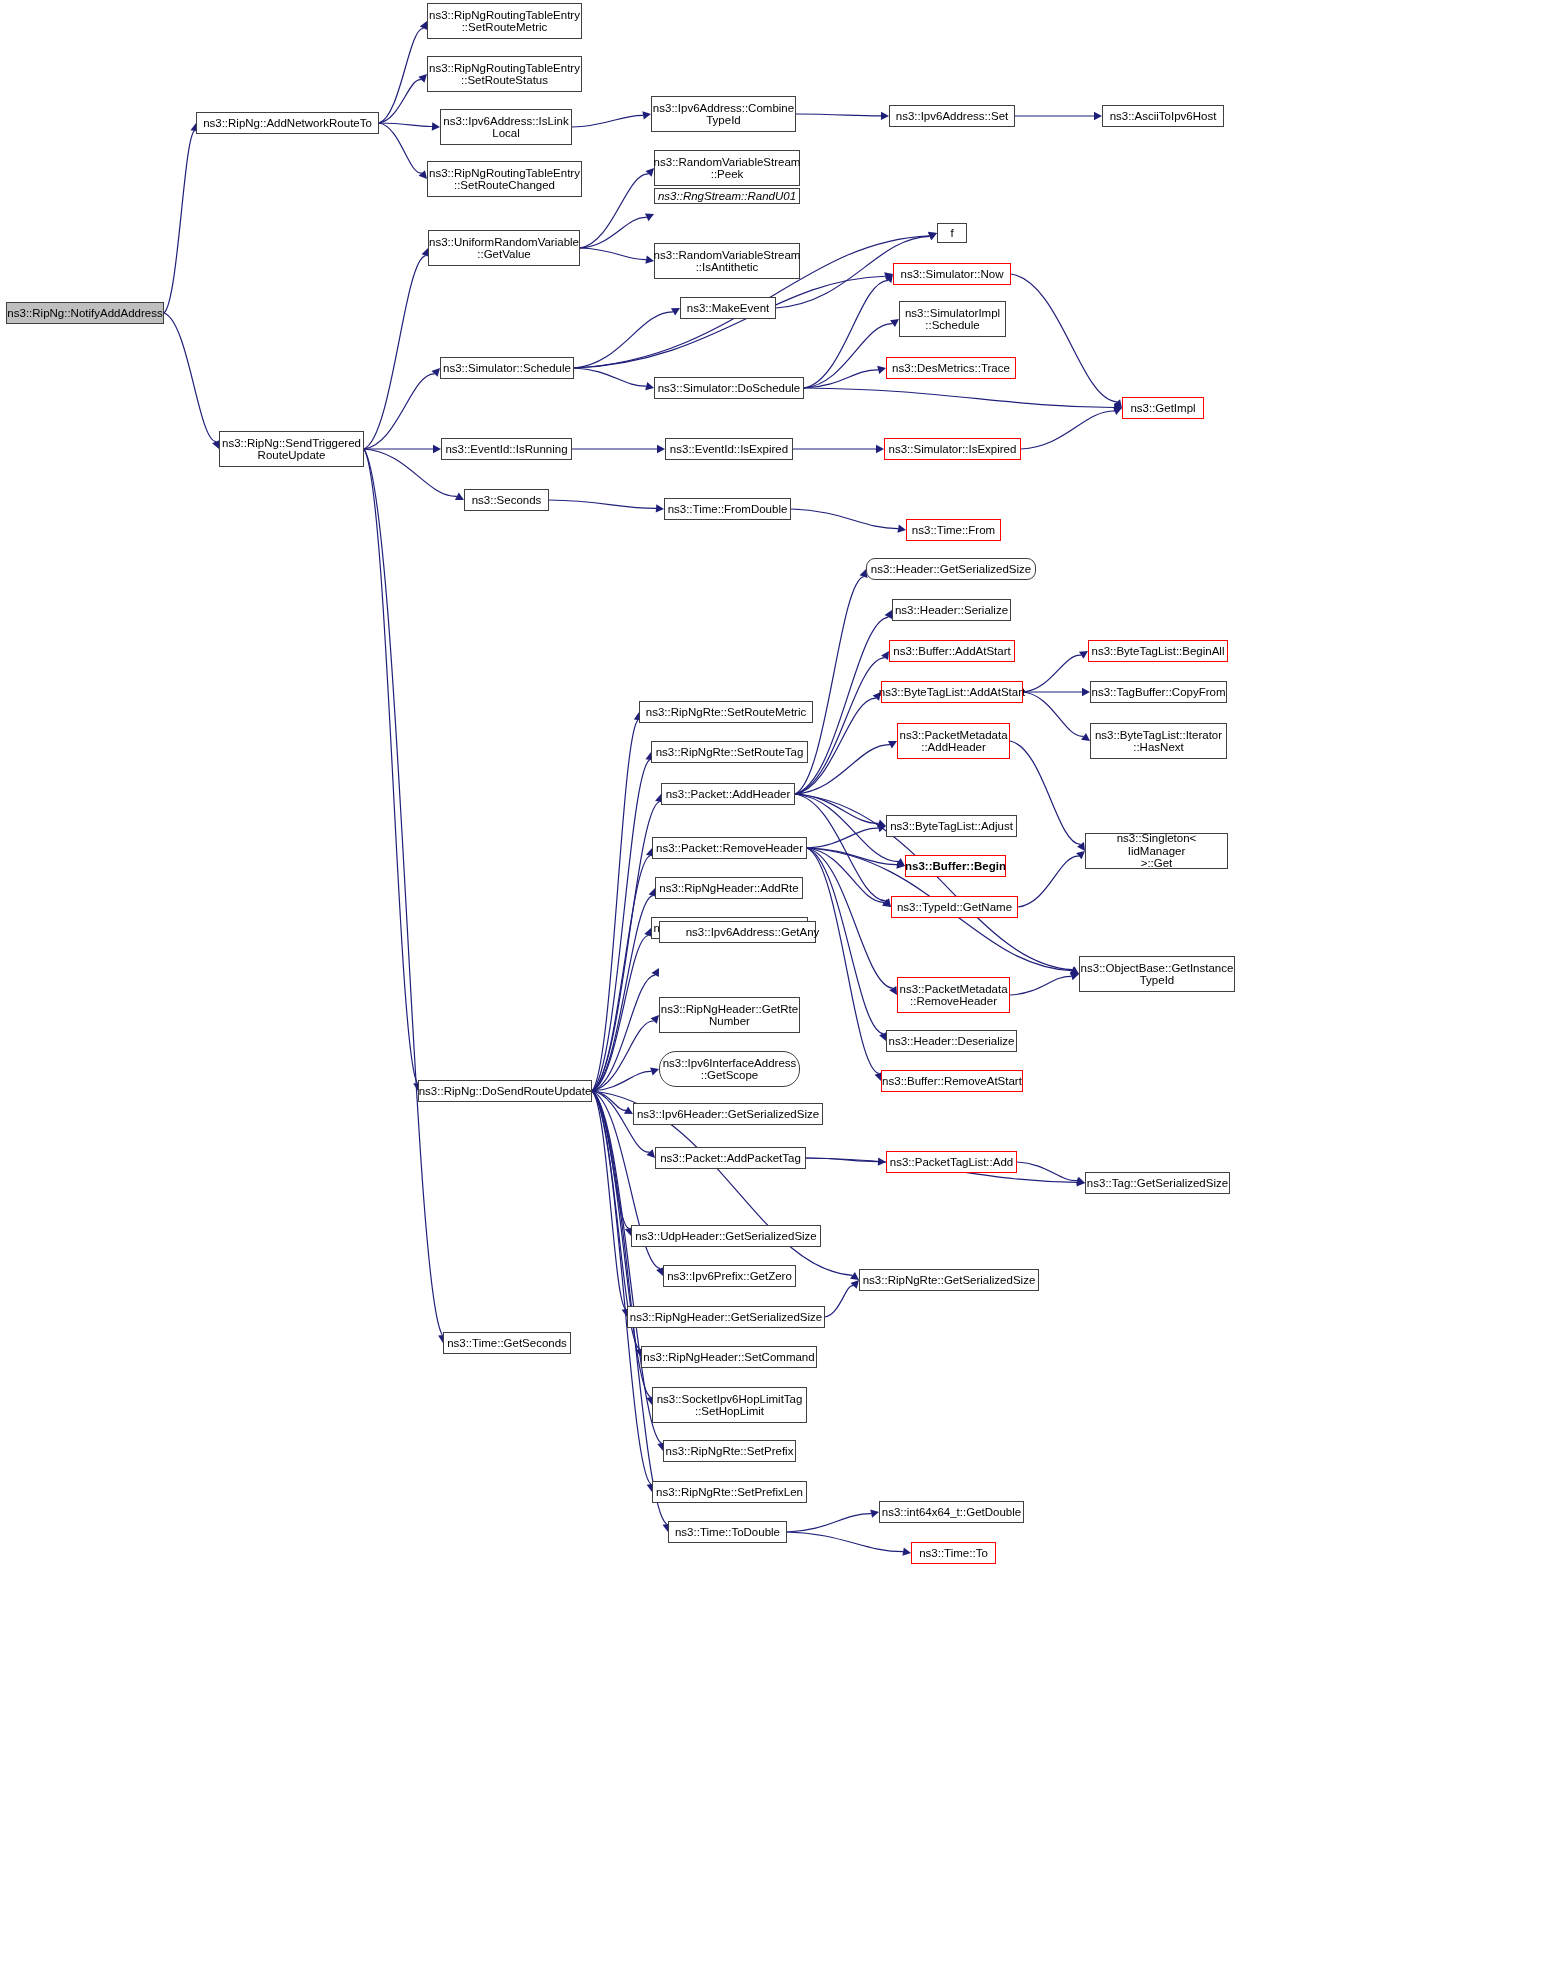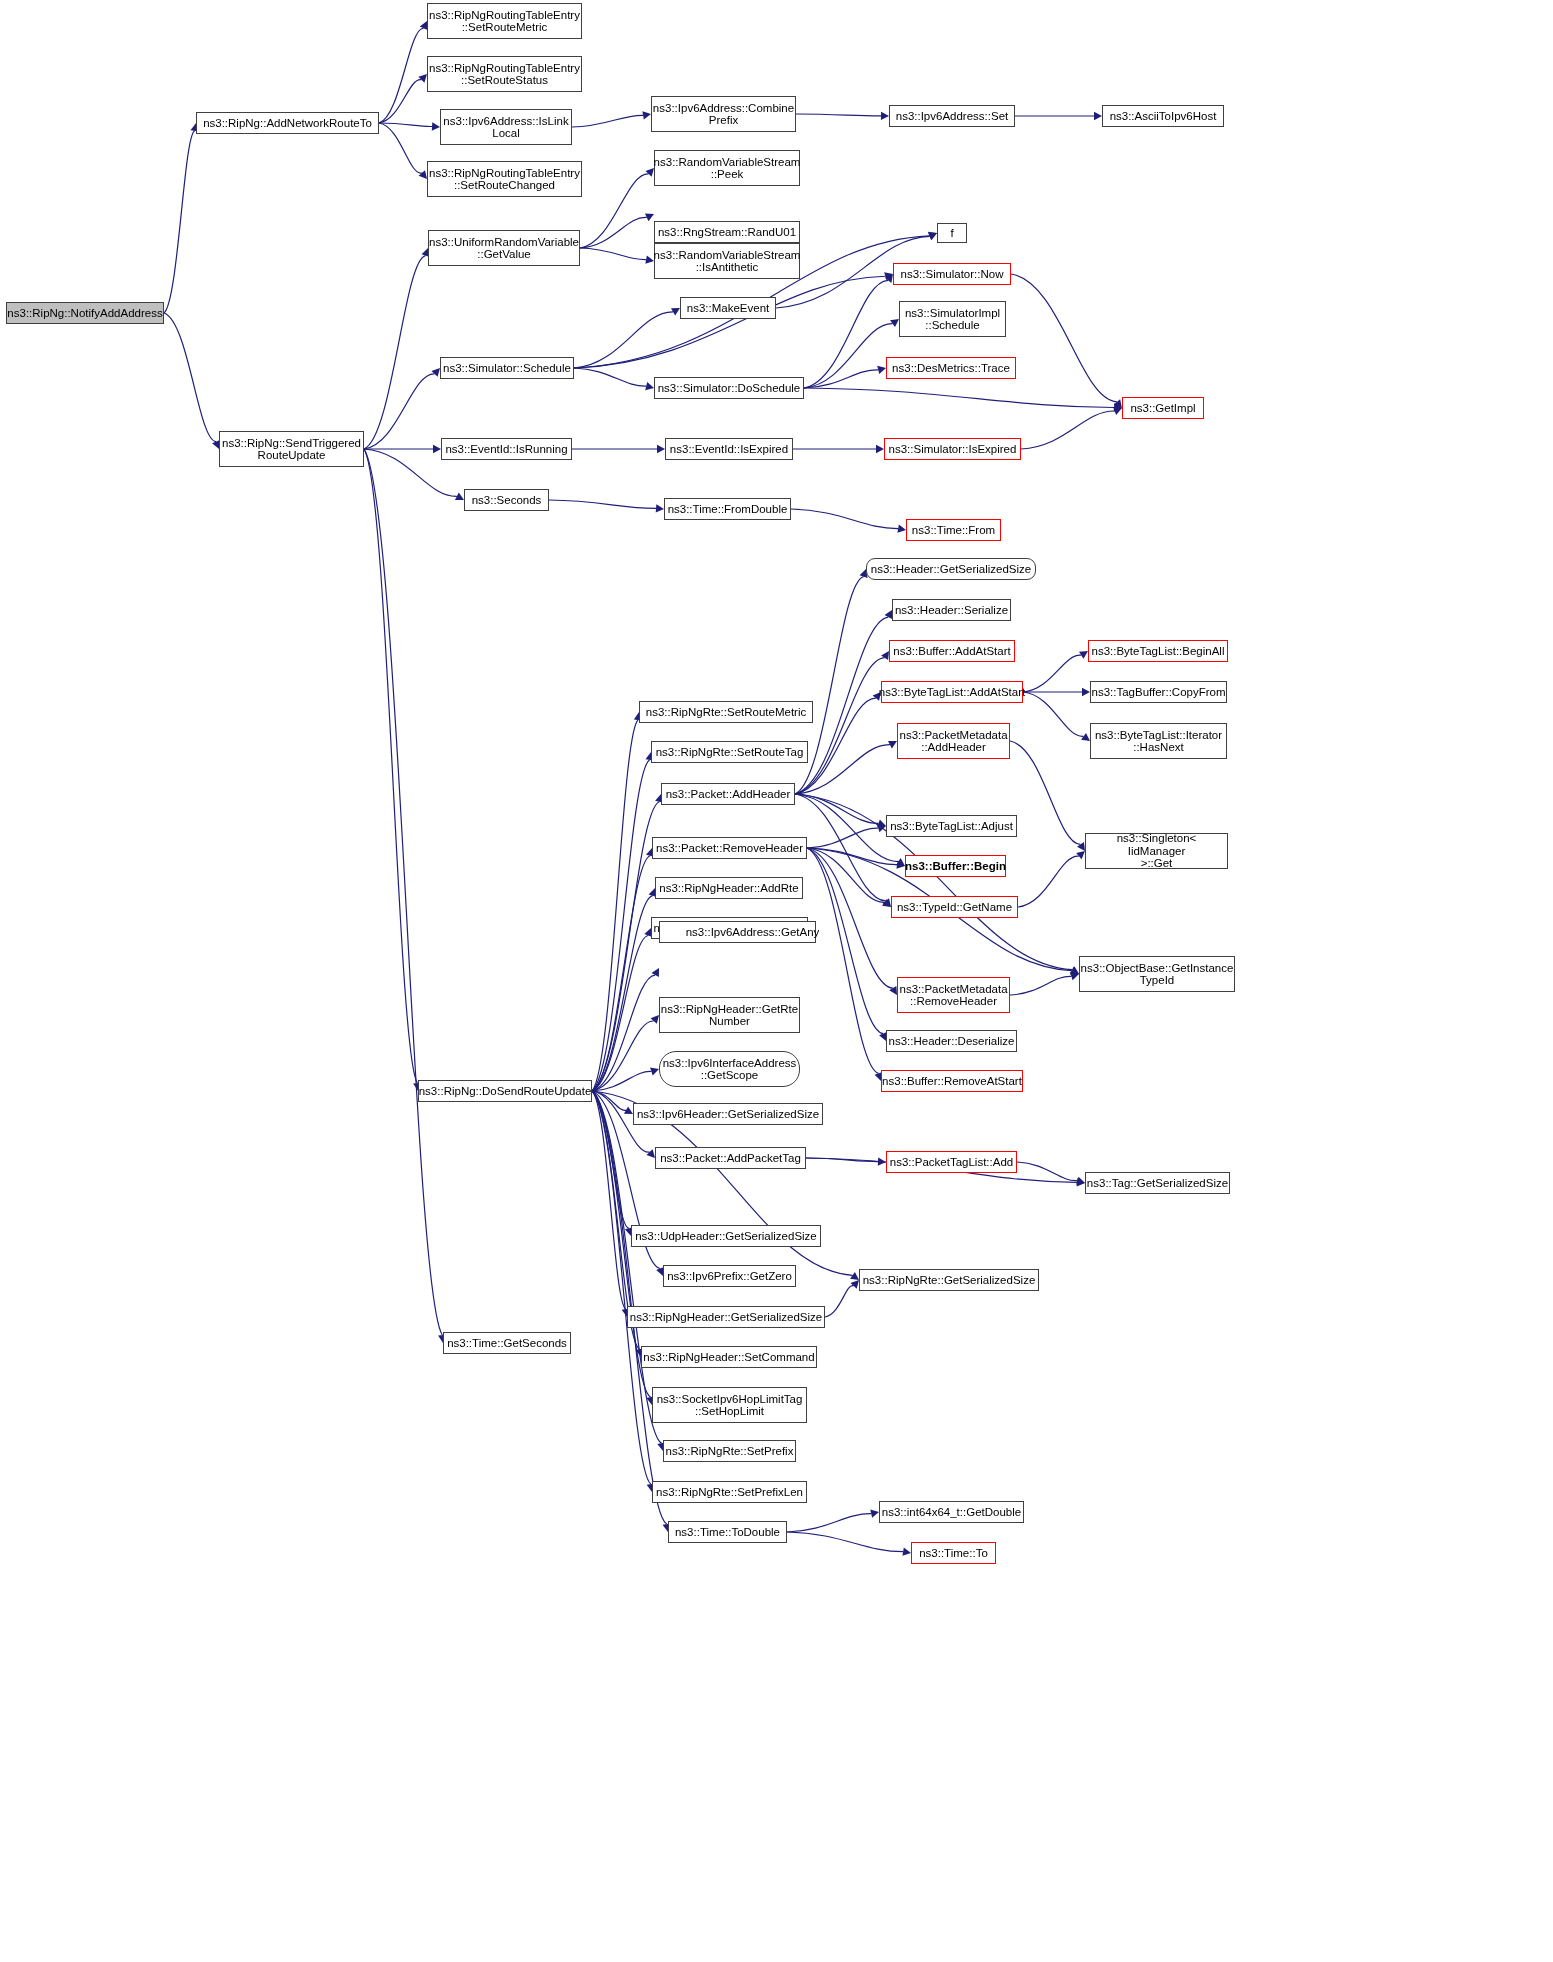--- a/index.html
+++ b/index.html
@@ -189,28 +189,28 @@
       <div class="node" style="left: 196px; top: 112px; width: 183px; height: 22px; text-align: right;">ns3::RipNg::AddNetworkRouteTo</div>
       <div class="node" style="left: 427px; top: 3px; width: 155px; height: 36px;">ns3::RipNgRoutingTableEntry
 ::SetRouteMetric</div>
       <div class="node" style="left: 427px; top: 56px; width: 155px; height: 36px;">ns3::RipNgRoutingTableEntry
 ::SetRouteStatus</div>
       <div class="node" style="left: 440px; top: 109px; width: 132px; height: 36px;">ns3::Ipv6Address::IsLink
 Local</div>
       <div class="node" style="left: 427px; top: 161px; width: 155px; height: 36px;">ns3::RipNgRoutingTableEntry
 ::SetRouteChanged</div>
       <div class="node" style="left: 651px; top: 96px; width: 145px; height: 36px;">ns3::Ipv6Address::Combine
-Prefix</div>
+TypeId</div>
       <div class="node" style="left: 889px; top: 105px; width: 126px; height: 22px;">ns3::Ipv6Address::Set</div>
       <div class="node" style="left: 1102px; top: 105px; width: 122px; height: 22px;">ns3::AsciiToIpv6Host</div>
       <div class="node" style="left: 428px; top: 230px; width: 152px; height: 36px;">ns3::UniformRandomVariable
 ::GetValue</div>
       <div class="node" style="left: 654px; top: 150px; width: 146px; height: 36px;">ns3::RandomVariableStream
 ::Peek</div>
-      <div class="node" style="left: 654px; top: 221px; width: 146px; height: 22px;">ns3::RngStream::RandU01</div>
+      <div class="node" style="left: 654px; top: 188px; width: 146px; height: 16px; font-style: italic;">ns3::RngStream::RandU01</div>
       <div class="node" style="left: 654px; top: 243px; width: 146px; height: 36px;">ns3::RandomVariableStream
 ::IsAntithetic</div>
       <div class="node" style="left: 219px; top: 431px; width: 145px; height: 36px;">ns3::RipNg::SendTriggered
 RouteUpdate</div>
       <div class="node" style="left: 440px; top: 357px; width: 134px; height: 22px;">ns3::Simulator::Schedule</div>
       <div class="node" style="left: 680px; top: 297px; width: 96px; height: 22px;">ns3::MakeEvent</div>
       <div class="node" style="left: 654px; top: 377px; width: 150px; height: 22px;">ns3::Simulator::DoSchedule</div>
       <div class="node" style="left: 937px; top: 223px; width: 30px; height: 20px;">f</div>
       <div class="node red" style="left: 893px; top: 263px; width: 118px; height: 22px;">ns3::Simulator::Now</div>
       <div class="node" style="left: 899px; top: 301px; width: 107px; height: 36px;">ns3::SimulatorImpl

